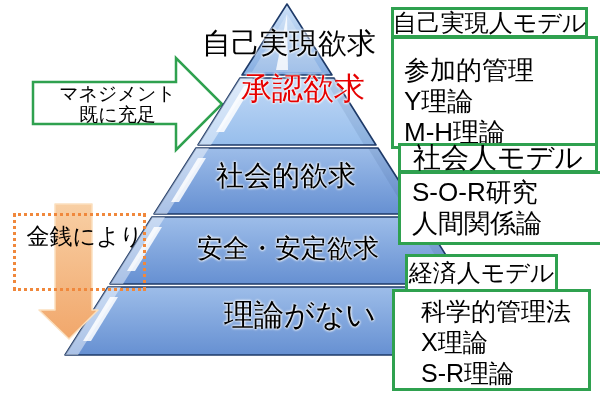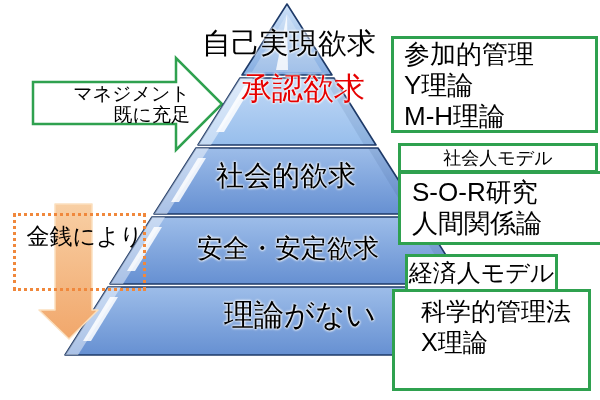--- a/index.html
+++ b/index.html
@@ -8,40 +8,40 @@
     font-family:"Liberation Sans","DejaVu Sans",sans-serif;font-weight:normal;
   }
   #bg-svg{position:absolute;left:0;top:0;}
   .p-label{
     position:absolute;width:260px;text-align:center;color:#000;
     text-shadow:0 0 3px #fff,0 0 3px #fff,0 0 2px #fff;
     white-space:nowrap;line-height:1.08;
   }
   .p-label.red{color:#e60000;}
   .note-text{
-    position:absolute;text-align:right;color:#000;white-space:nowrap;
+    position:absolute;text-align:center;color:#000;white-space:nowrap;
   }
   .dotted-box{
     position:absolute;left:13px;top:213px;width:127px;height:66px;
     border:3px dotted #f0883c;text-align:right;color:#000;
     font-size:23px;line-height:29px;padding-top:6px;background:transparent;
   }
   .model-header{
     position:absolute;background:#fff;border:3px solid #2fa14f;
     display:flex;align-items:center;justify-content:center;
     color:#000;white-space:nowrap;z-index:3;
   }
   .model-body{
     position:absolute;background:#fff;border:3px solid #2fa14f;
     color:#000;z-index:2;
   }
   .model-body .item{white-space:nowrap;}
   .b1-header{left:391px;top:7px;width:191px;height:25px;font-size:24px;}
-  .b1-body{left:391px;top:36px;width:191px;height:91px;padding:0 0 0 10px;font-size:26px;line-height:31px;}
-  .b2-header{left:398px;top:143px;width:194px;height:24px;font-size:18px;text-align:right;}
+  .b1-body{left:391px;top:36px;width:191px;height:91px;padding:16px 0 0 10px;font-size:26px;line-height:31px;}
+  .b2-header{left:398px;top:143px;width:194px;height:24px;font-size:28px;text-align:right;}
   .b2-body{left:398px;top:171px;width:194px;height:65px;padding:3px 0 0 11px;font-size:26px;line-height:31px;}
   .b3-header{left:405px;top:254px;width:147px;height:32px;font-size:24px;}
   .b3-body{left:392px;top:289px;width:167px;height:92px;padding:4px 0 0 26px;font-size:25px;line-height:31px;}
 </style>
 </head>
 <body>
 
 <div id="canvas">
 
   <svg id="bg-svg" width="600" height="400" viewBox="0 0 600 400">
@@ -116,26 +116,28 @@
 
   <div class="dotted-box">
     <div>金銭により</div>
   </div>
 
   <div class="model-body b1-body">
     <div class="item">参加的管理</div>
     <div class="item">Y理論</div>
     <div class="item">M-H理論</div>
   </div>
+  <div class="model-header b1-header">自己実現人モデル</div>
 
   <div class="model-body b2-body">
     <div class="item">S-O-R研究</div>
     <div class="item">人間関係論</div>
   </div>
   <div class="model-header b2-header">社会人モデル</div>
 
   <div class="model-body b3-body">
     <div class="item">科学的管理法</div>
     <div class="item">X理論</div>
+    <div class="item">S-R理論</div>
   </div>
   <div class="model-header b3-header">経済人モデル</div>
 
 </div>
 
 </body></html>

